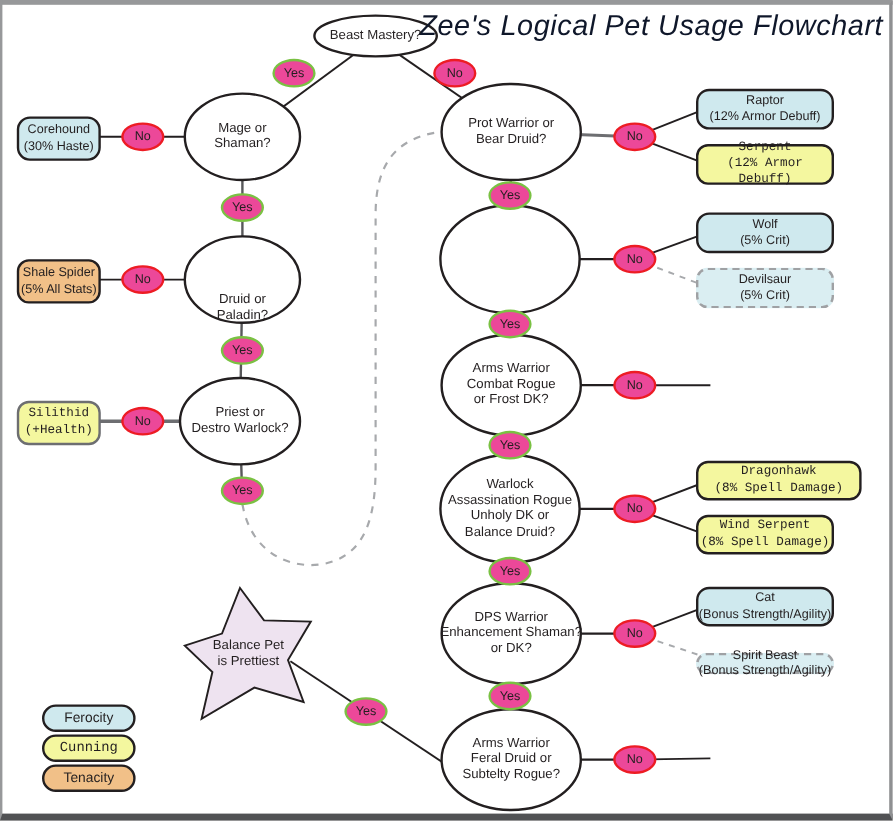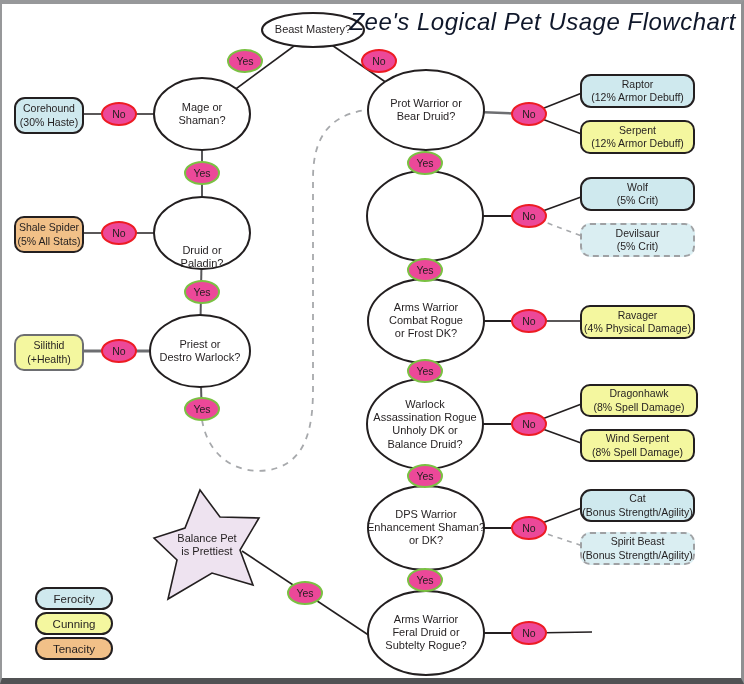--- a/index.html
+++ b/index.html
@@ -14,21 +14,21 @@
   .node-label{
     position:absolute;transform:translate(-50%,-50%);text-align:center;
     white-space:pre-line;font-size:11px;line-height:1.2;color:#231f20;
   }
   .pet-box{
     position:absolute;box-sizing:border-box;border:2px solid #231f20;border-radius:10px;
     display:flex;align-items:center;justify-content:center;text-align:center;
     white-space:pre-line;font-size:10.5px;line-height:1.25;
   }
   .blue{background:#cfe9ee;border-radius:11px;}
-  .yellow{background:#f4f79f;}
+  .yellow{background:#f4f79f;font-family:Liberation Mono, monospace;}
   .orange{background:#f1c088;}
   .dashedbox{background:#daeef2;border:2px dashed #9fa1a4;}
   .grayborder{border-color:#6d6e71;}
   .decision{
     position:absolute;width:36px;height:24px;box-sizing:border-box;border-radius:50%;
     background:#ec4899;display:flex;align-items:center;justify-content:center;
     font-size:10.5px;transform:translate(-50%,-50%);color:#231f20;
   }
   .yes{border:2px solid #7ac143;}
   .no{border:2px solid #ed1c24;}
@@ -163,28 +163,26 @@
 (+Health)</div>
 
   <div class="pet-box blue" style="left:578px;top:70px;width:115px;height:34px;">Raptor
 (12% Armor Debuff)</div>
   <div class="pet-box yellow" style="left:578px;top:116px;width:115px;height:34px;">Serpent
 (12% Armor Debuff)</div>
   <div class="pet-box blue" style="left:578px;top:173px;width:115px;height:34px;">Wolf
 (5% Crit)</div>
   <div class="pet-box dashedbox" style="left:578px;top:219px;width:115px;height:34px;">Devilsaur
 (5% Crit)</div>
-  <div class="pet-box yellow" style="left:578px;top:301px;width:115px;height:34px;">Ravager
-(4% Physical Damage)</div>
-  <div class="pet-box yellow" style="left:578px;top:380px;width:118px;height:33px;">Dragonhawk
+  <div class="pet-box yellow" style="left:578px;top:380px;width:138px;height:33px;">Dragonhawk
 (8% Spell Damage)</div>
   <div class="pet-box yellow" style="left:578px;top:425px;width:115px;height:33px;">Wind Serpent
 (8% Spell Damage)</div>
   <div class="pet-box blue" style="left:578px;top:485px;width:115px;height:33px;">Cat
 (Bonus Strength/Agility)</div>
-  <div class="pet-box dashedbox" style="left:578px;top:528px;width:115px;height:33px;text-align:center;">Spirit Beast
+  <div class="pet-box dashedbox" style="left:578px;top:540px;width:115px;height:18px;text-align:center;">Spirit Beast
 (Bonus Strength/Agility)</div>
 
   <div class="legend-pill blue" style="top:583px;">Ferocity</div>
   <div class="legend-pill yellow" style="top:608px;">Cunning</div>
   <div class="legend-pill orange" style="top:633px;">Tenacity</div>
 
 </div>
 
 </body></html>

